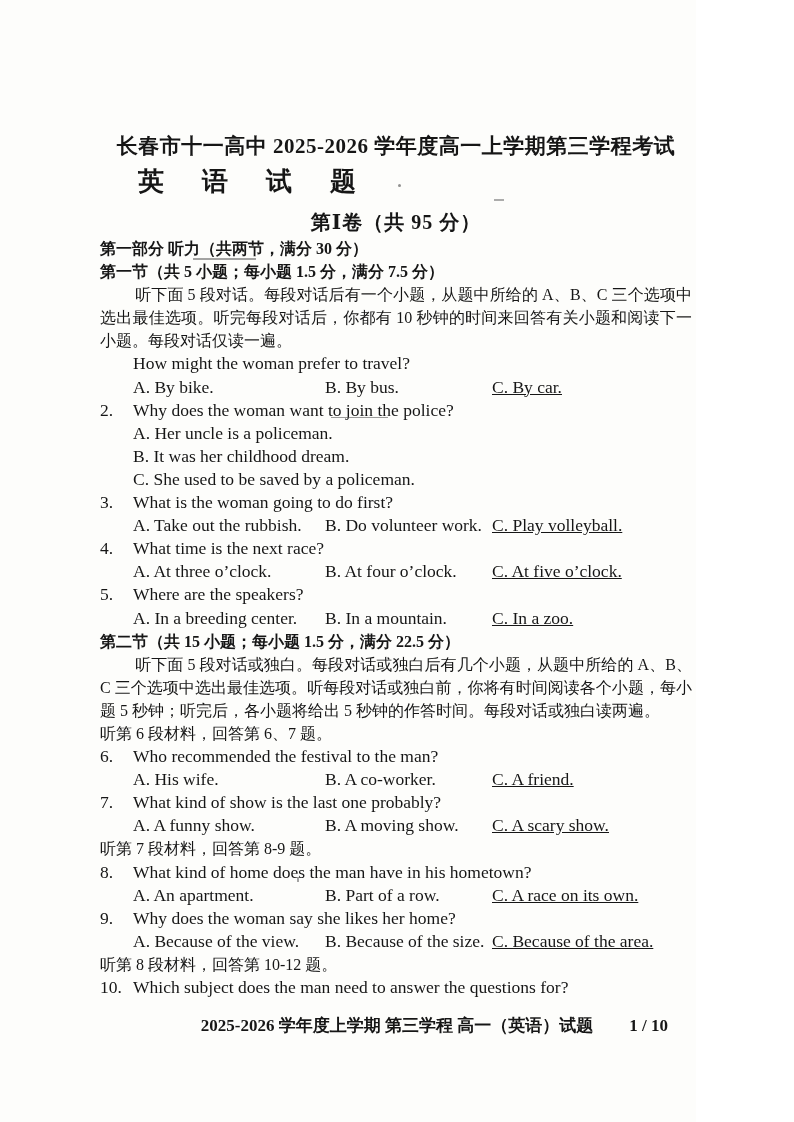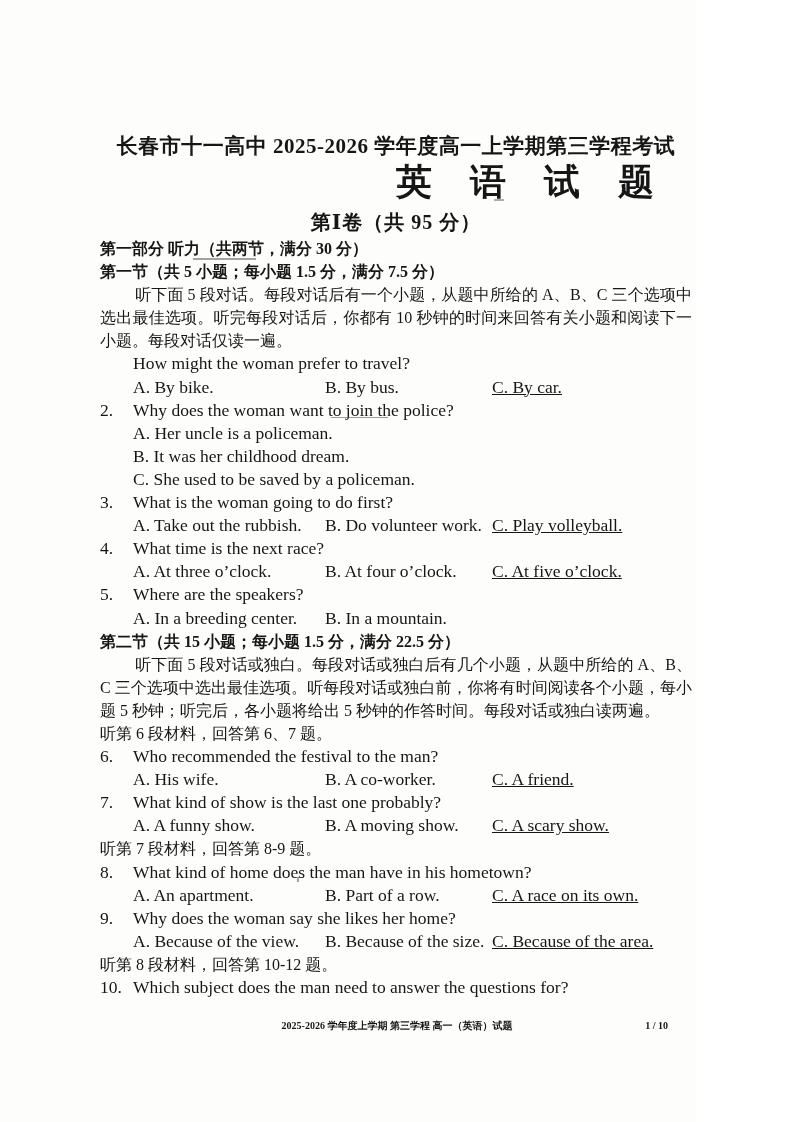--- a/index.html
+++ b/index.html
@@ -7,39 +7,39 @@
     position:relative;
     width:696px; height:1122px;
     background:#fdfdfb;
     font-family:"Liberation Serif","DejaVu Serif",serif;
     color:#161616;
     overflow:hidden;
   }
   .content { position:absolute; left:100px; top:133px; width:592px; }
 
   .doc-title   { font-size:21px; font-weight:700; line-height:26px; text-align:center; letter-spacing:0.5px; white-space:nowrap; }
-  .doc-subtitle{ margin-top:5px; font-size:36px; font-weight:700; line-height:36px; text-align:right; letter-spacing:38px; padding-left:38px; white-space:nowrap; }
+  .doc-subtitle{ margin-top:5px; font-size:26px; font-weight:700; line-height:36px; text-align:left; letter-spacing:38px; padding-left:38px; white-space:nowrap; }
   .volume      { margin-top:10px; font-size:20px; font-weight:700; line-height:24px; text-align:center; letter-spacing:1px; }
 
   .body { margin-top:3px; font-size:17.5px; line-height:23.1px; }
   .zh   { font-size:16px; }
   .h-zh { font-weight:700; }
   .para { text-align:justify; text-indent:2.2em; }
 
   .q     { display:flex; }
   .qnum  { flex:0 0 33px; }
   .qtext { flex:1; }
   .opts  { margin-left:33px; display:flex; }
   .opt-a { flex:0 0 192px; }
   .opt-b { flex:0 0 167px; }
   .opt-c { flex:1;text-decoration:underline; }
   .opt-stack { margin-left:33px; }
 
   .footer { position:absolute; left:100px; top:1016px; width:594px; text-align:center;
-            font-weight:700; font-size:10px; line-height:19px; }
+            font-weight:700; font-size:17px; line-height:19px; }
   .page-num { position:absolute; right:26px; top:0; font-weight:700; }
 
   .artifact { position:absolute; background:#4a4a4a; }
   .a-overline  { left:193px; top:258px; width:63px; height:2px; opacity:.5; }
   .a-dot       { left:398px; top:184px; width:3px; height:3px; border-radius:50%; opacity:.6; }
   .a-dash      { left:494px; top:199px; width:10px; height:2px; opacity:.45; }
   .a-underline { left:331px; top:417px; width:57px; height:1px; opacity:.55; }
   .a-mark      { left:297px; top:877px; width:2px; height:5px; opacity:.5; }
 </style>
 </head>
@@ -96,20 +96,21 @@
         <span class="opt-c">C. At five o’clock.</span>
       </div>
 
       <div class="q">
         <span class="qnum">5.</span>
         <span class="qtext">Where are the speakers?</span>
       </div>
       <div class="opts">
         <span class="opt-a">A. In a breeding center.</span>
         <span class="opt-b">B. In a mountain.</span>
+        <span class="opt-c">C. In a zoo.</span>
       </div>
 
       <div class="zh h-zh">第二节（共 15 小题；每小题 1.5 分，满分 22.5 分）</div>
       <div class="zh para">听下面 5 段对话或独白。每段对话或独白后有几个小题，从题中所给的 A、B、C 三个选项中选出最佳选项。听每段对话或独白前，你将有时间阅读各个小题，每小题 5 秒钟；听完后，各小题将给出 5 秒钟的作答时间。每段对话或独白读两遍。</div>
       <div class="zh">听第 6 段材料，回答第 6、7 题。</div>
 
       <div class="q">
         <span class="qnum">6.</span>
         <span class="qtext">Who recommended the festival to the man?</span>
       </div>

